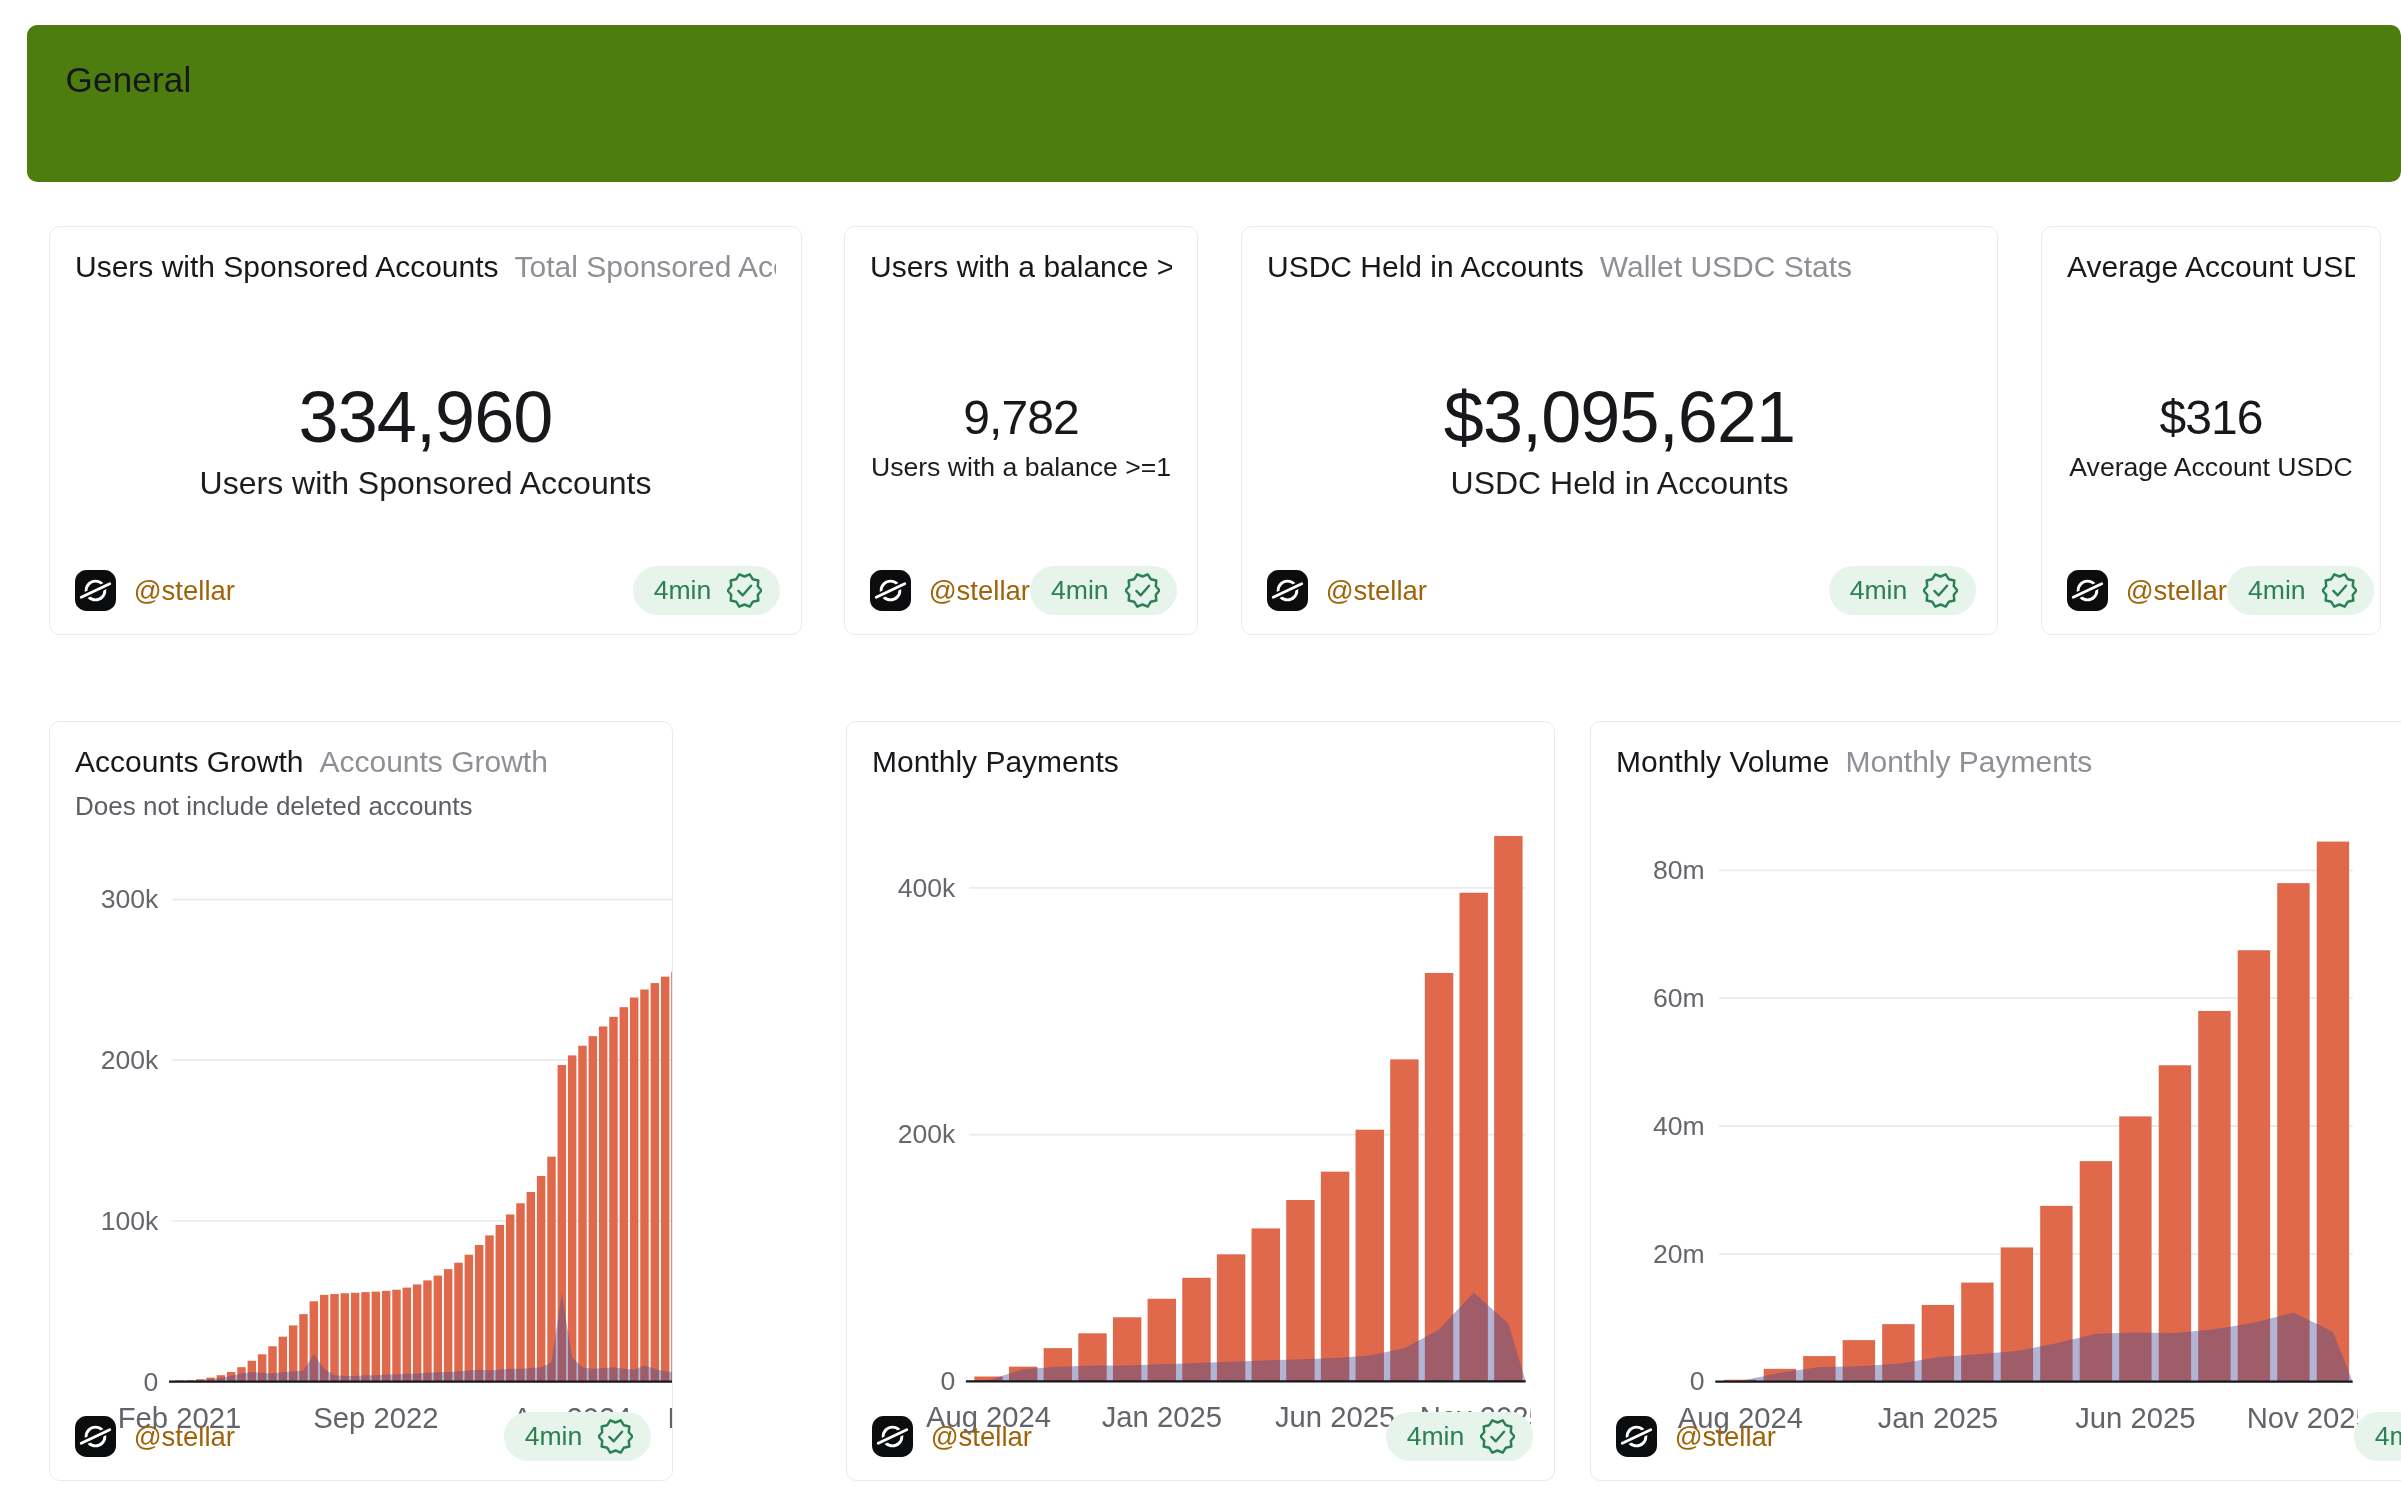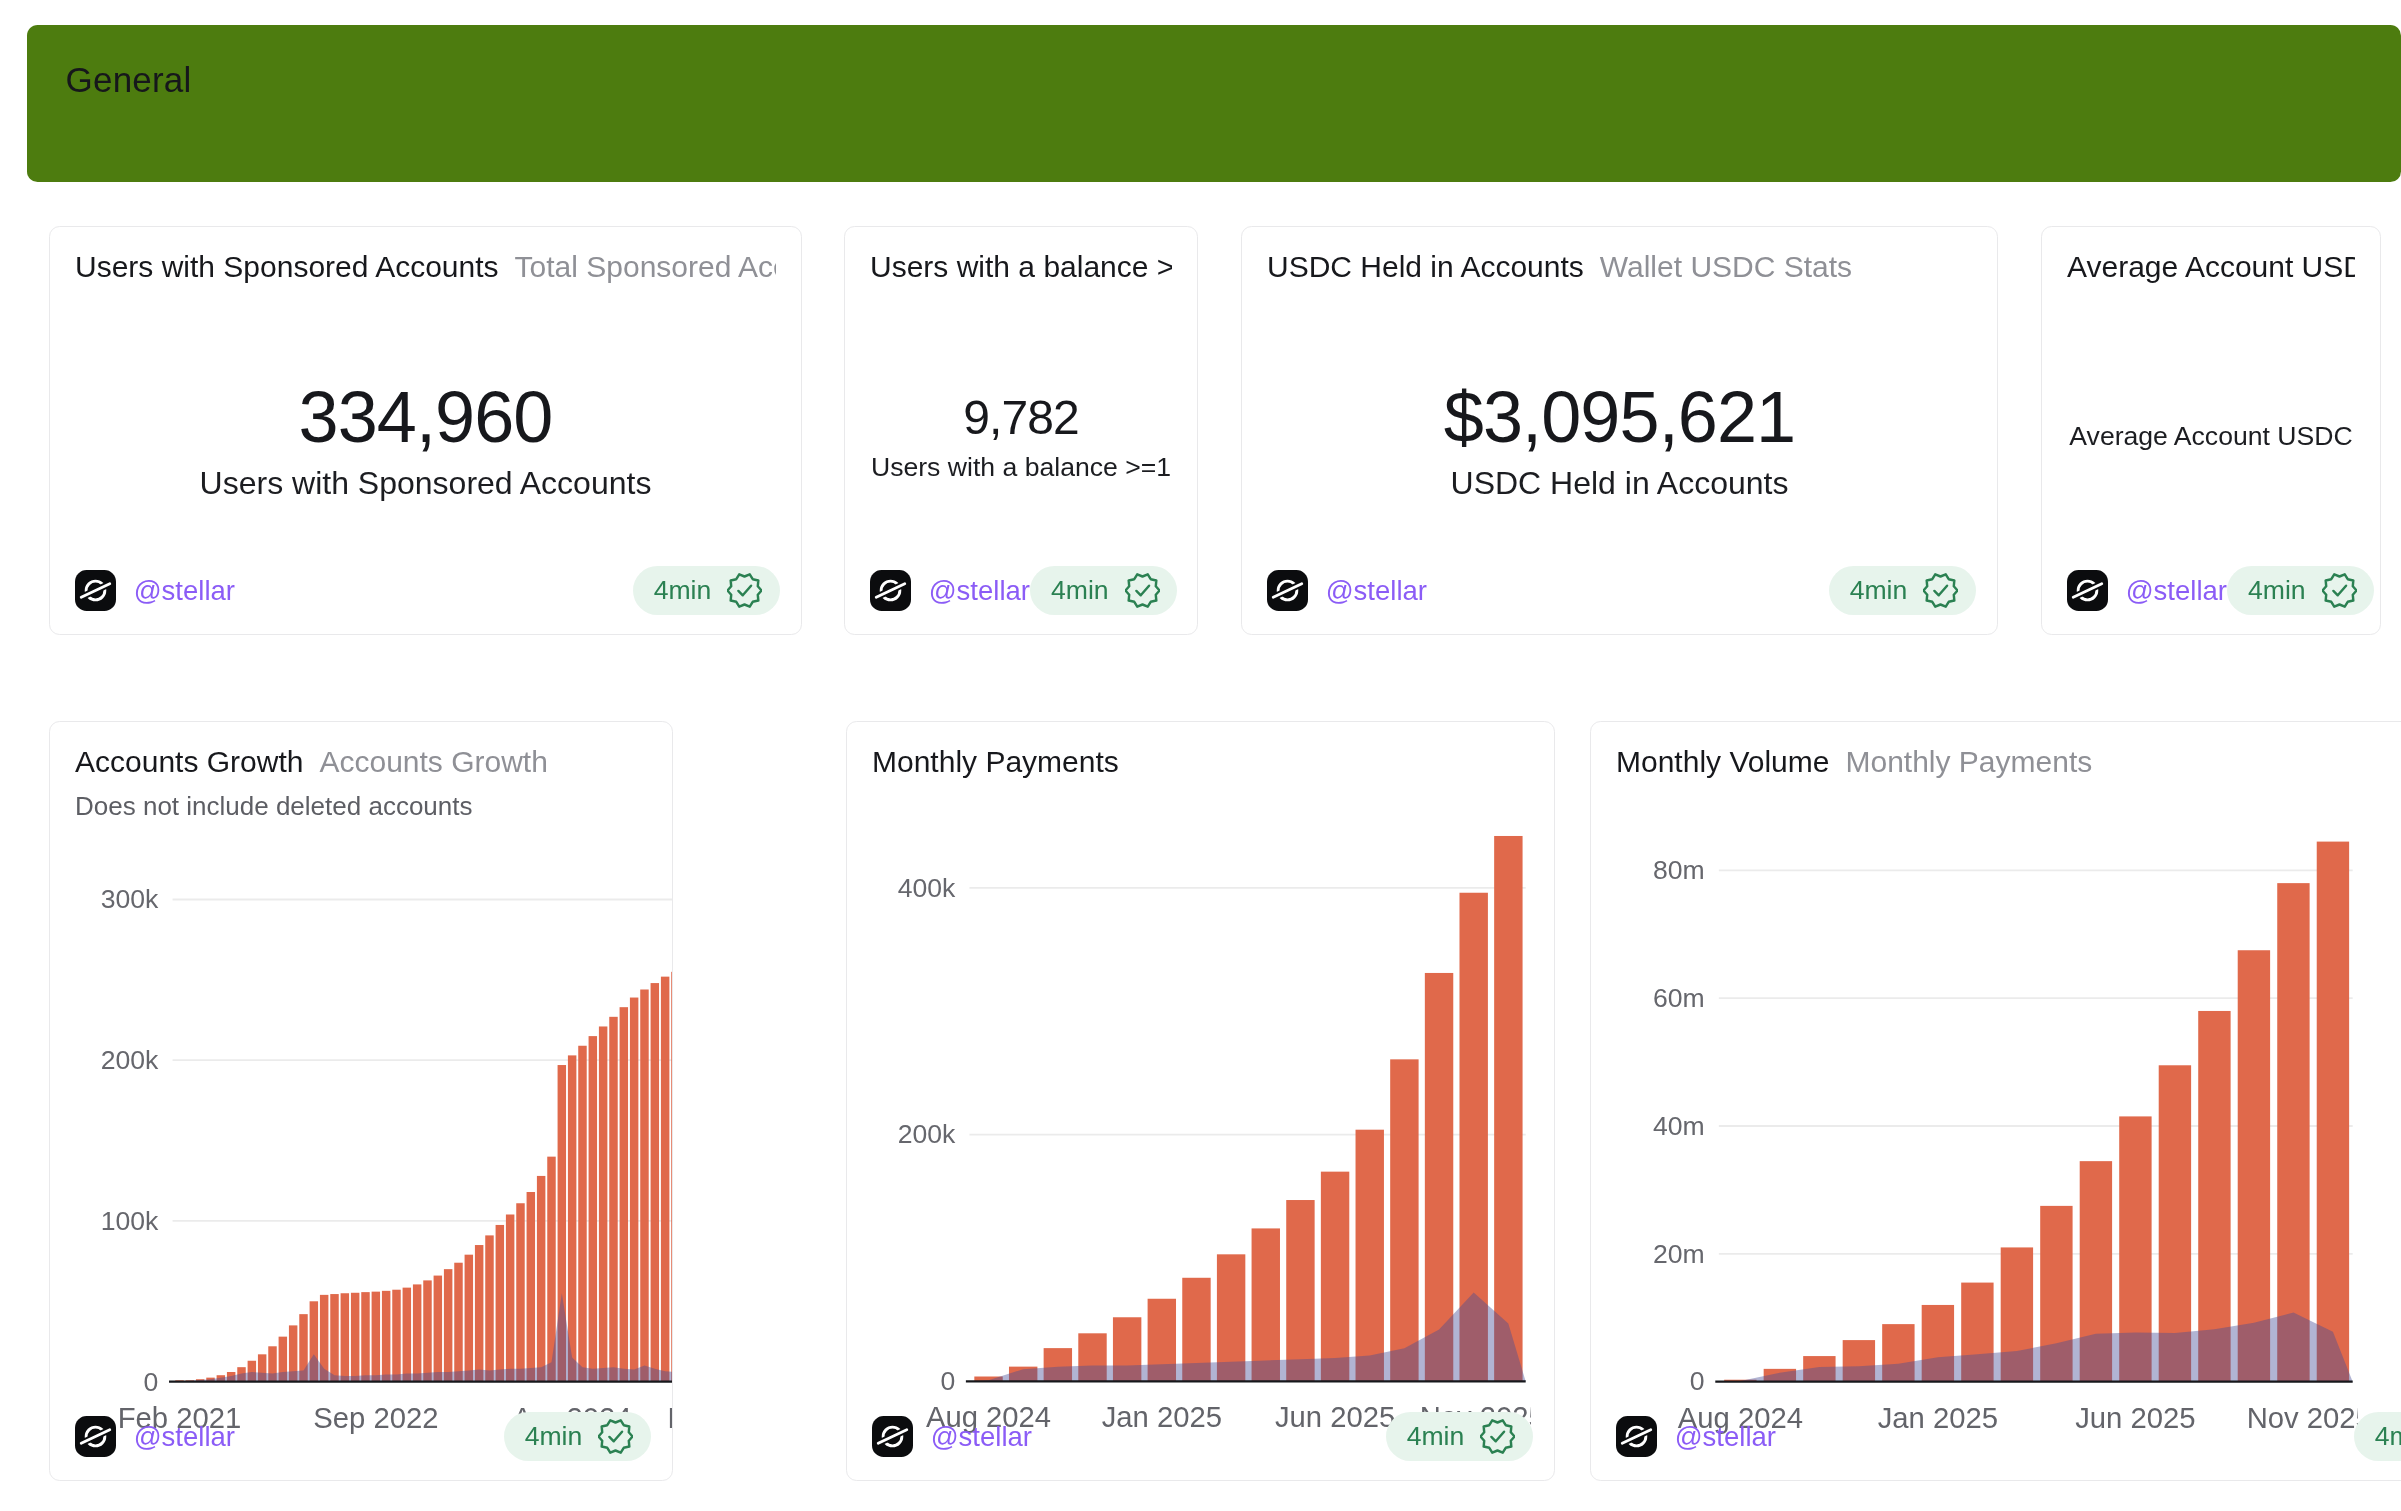--- a/index.html
+++ b/index.html
@@ -29,21 +29,21 @@
   
   .counter{position:absolute;left:0;right:0;top:50%;transform:translateY(-44%);text-align:center;}
   .counter .num{color:#17181c;font-weight:500;letter-spacing:-0.9px;}
   .counter .lbl{color:#1c1d21;margin-top:7px;}
   .counter.big .num{font-size:72px;text-align:center;}
   .counter.big .lbl{font-size:32px;}
   .counter.small .num{font-size:48px;}
   .counter.small .lbl{font-size:26.6px;}
   
   .foot{position:absolute;left:25px;right:21px;bottom:17.7px;height:51px;display:flex;align-items:center;justify-content:space-between;}
-  .author{display:flex;align-items:center;gap:17.7px;font-size:27.5px;color:#8b5cf6;cursor:pointer;}
+  .author{display:flex;align-items:center;gap:17.7px;font-size:27.5px;color:#a16207;cursor:pointer;}
   .author svg{display:block;}
   .badge{display:flex;align-items:center;gap:16px;background:#e7f4ec;color:#2b8152;
          font-size:26.6px;padding:7px 17.7px 7px 21px;border-radius:28px;height:35px;}
   .badge svg{display:block;}
   .chart-holder{position:absolute;left:25px;top:110px;}
 </style>
 </head>
 <body>
 
 <div class="header-panel">
@@ -148,20 +148,21 @@
     </span>
   </div>
 </div>
 
 <div class="card stat c4">
   <div class="card-head">
     <span class="t">Average Account USDC</span>
 
   </div>
   <div class="counter small">
+    <div class="num">$316</div>
     <div class="lbl">Average Account USDC</div>
   </div>
   <div class="foot">
     <span class="author">
       <span class="ic">
           <svg width="41" height="41" viewBox="0 0 46 46" xmlns="http://www.w3.org/2000/svg">
             <rect x="0" y="0" width="46" height="46" rx="13" fill="#0b0c0e"></rect>
             <circle cx="23" cy="23" r="10.5" stroke="#ffffff" stroke-width="3.2" fill="none"></circle>
             <line x1="7" y1="30.5" x2="39" y2="15.5" stroke="#0b0c0e" stroke-width="7.5"></line>
             <line x1="7" y1="30.5" x2="39" y2="15.5" stroke="#ffffff" stroke-width="3.2" stroke-linecap="round"></line>

